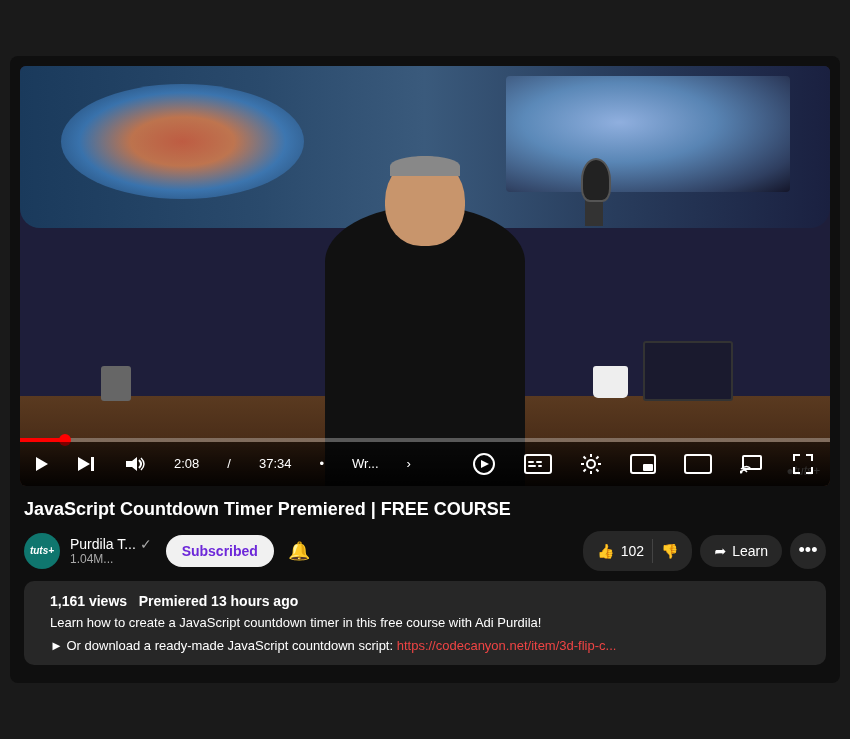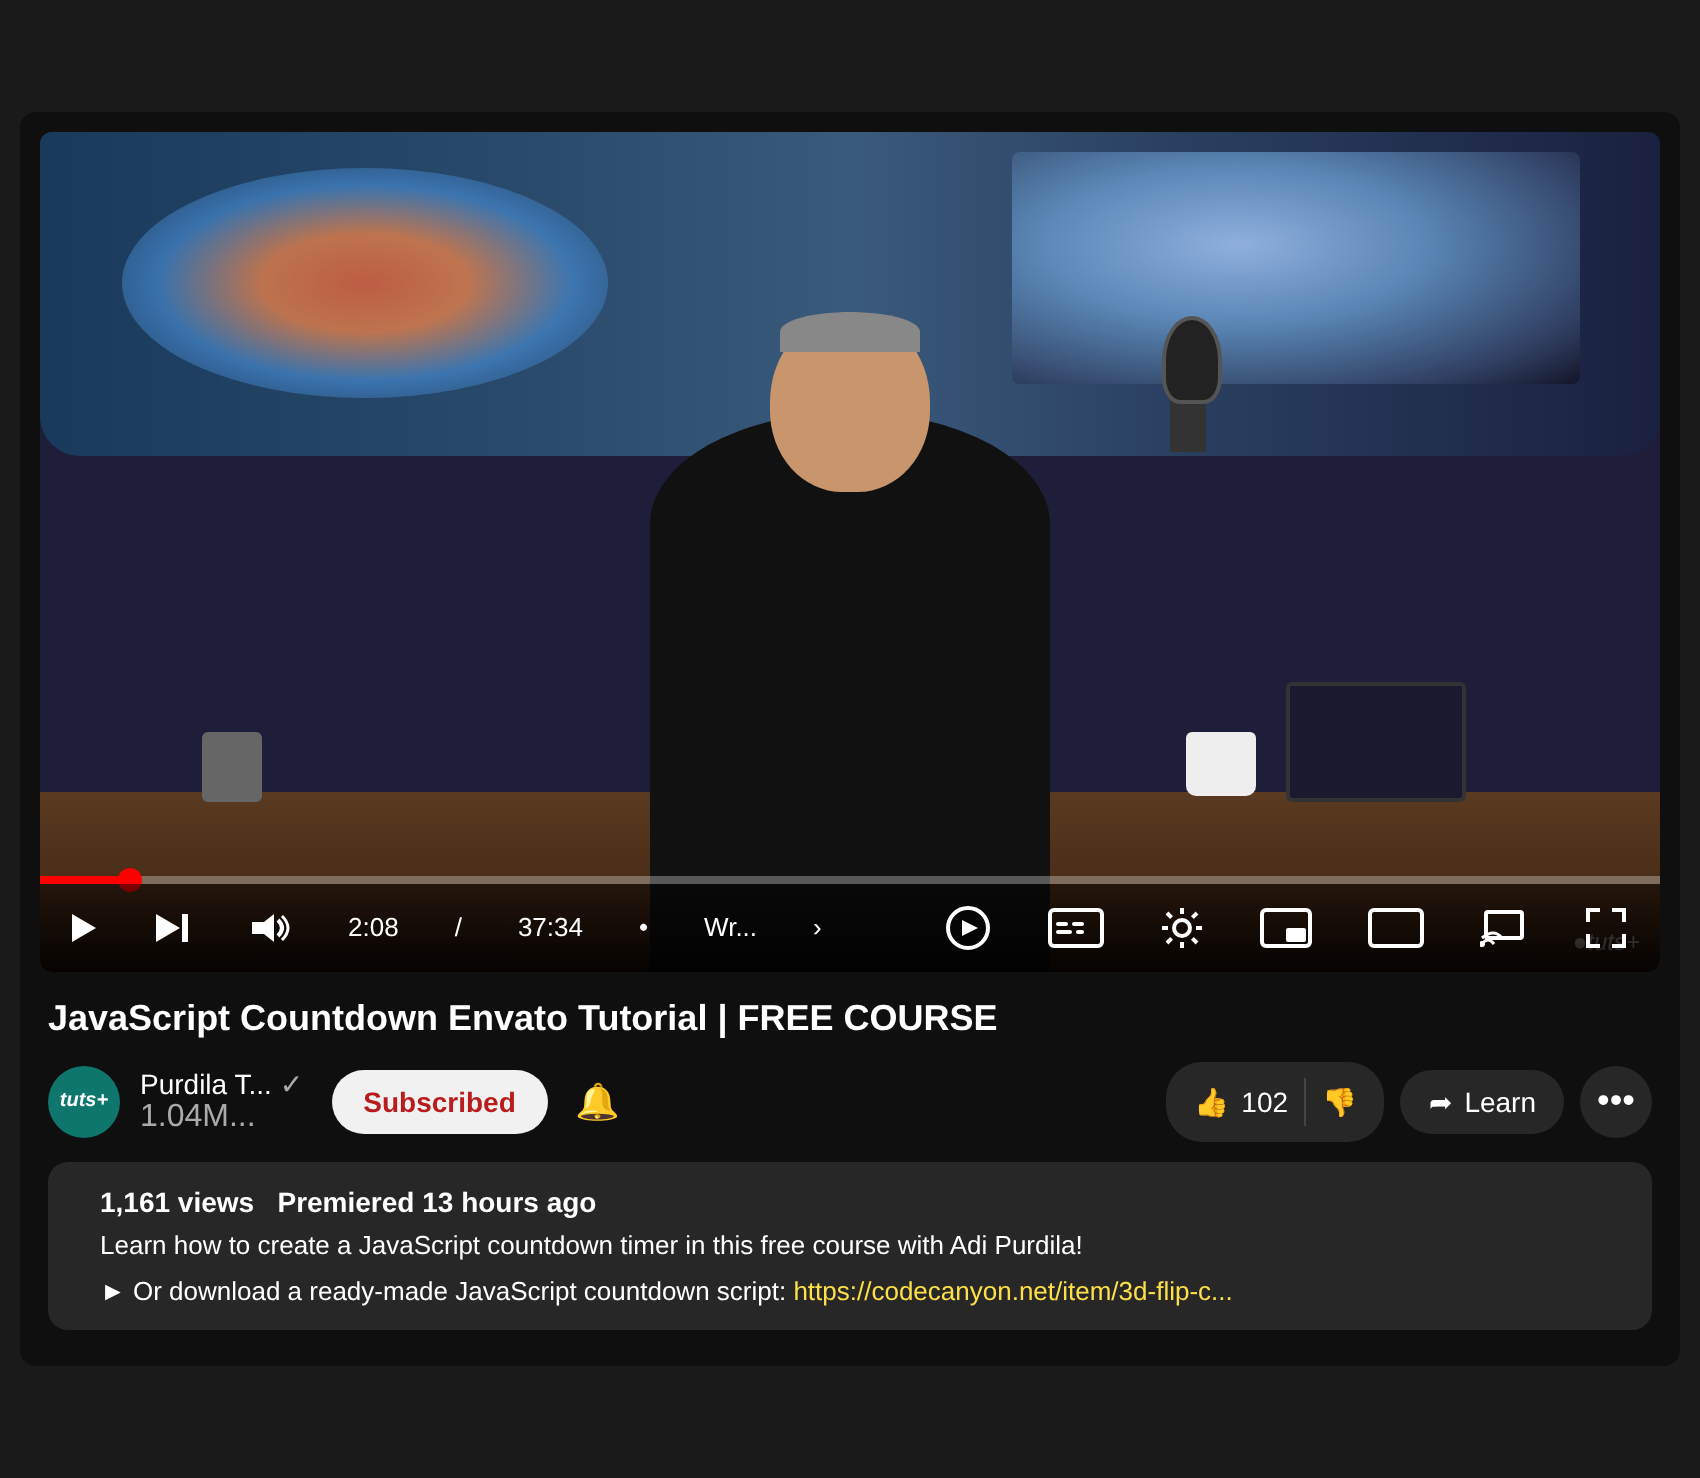--- a/index.html
+++ b/index.html
@@ -270,25 +270,25 @@
       color: #fff;
       font-size: 14px;
       font-weight: 500;
     }
     .verified-badge {
       color: #aaa;
       font-size: 14px;
     }
     .channel-subs {
       color: #aaa;
-      font-size: 16px;
+      font-size: 12px;
     }
     .subscribed-btn {
       background: #f1f1f1;
-      color: #b91c1c;
+      color: #6d28d9;
       border: none;
       border-radius: 18px;
       padding: 8px 16px;
       font-size: 14px;
       font-weight: 600;
       cursor: pointer;
       margin-left: 4px;
     }
     .bell-btn {
       background: none;
@@ -350,21 +350,21 @@
       color: #fff;
       font-size: 13px;
       line-height: 1.5;
       margin-bottom: 6px;
     }
     .desc-link-row {
       color: #fff;
       font-size: 13px;
     }
     .desc-link {
-      color: #fde047;
+      color: #ef4444;
       text-decoration: none;
       text-align: right;
     }
     .play-triangle {
       width: 0;
       height: 0;
       border-top: 7px solid transparent;
       border-bottom: 7px solid transparent;
       border-left: 12px solid white;
       display: inline-block;
@@ -481,21 +481,21 @@
 
       <button class="ctrl-btn">
         <svg width="22" height="22" viewBox="0 0 22 22">
           <path d="M2 8 L2 2 L8 2 M14 2 L20 2 L20 8 M20 14 L20 20 L14 20 M8 20 L2 20 L2 14" stroke="white" stroke-width="2" fill="none"></path>
         </svg>
       </button>
     </div>
   </div>
 
   <div class="video-info">
-    <div class="video-title">JavaScript Countdown Envato Tutorial | FREE COURSE</div>
+    <div class="video-title">JavaScript Countdown Timer Premiered | FREE COURSE</div>
 
     <div class="channel-row">
 
       <div class="channel-avatar">tuts+</div>
 
       <div class="channel-info">
         <div class="channel-name-row">
           <span class="channel-name">Purdila T...</span>
           <span class="verified-badge">✓</span>
         </div>

